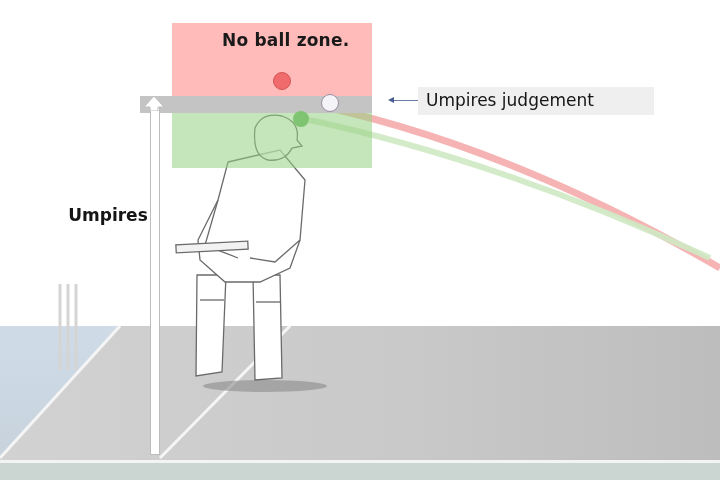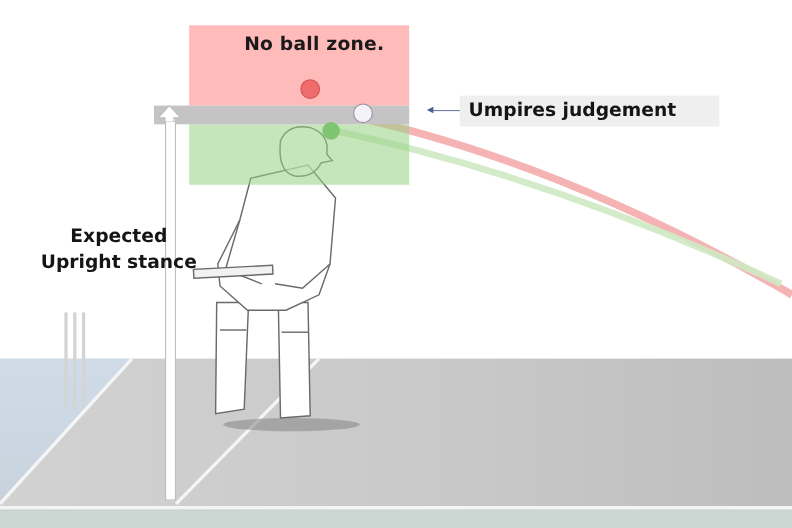--- a/index.html
+++ b/index.html
@@ -11,21 +11,21 @@
   .ground{left:0;top:463px;width:720px;height:17px;background:#cbd6d2;}
   .no-ball{left:172px;top:23px;width:200px;height:73px;background:rgba(255,140,140,0.6);}
   .judge-bar{left:140px;top:96px;width:232px;height:17px;background:#c4c4c4;}
   .green-zone{left:172px;top:113px;width:200px;height:55px;background:rgba(150,210,130,0.55);}
   .zone-text{left:222px;top:30px;font-weight:bold;font-size:17px;color:#1a1a1a;letter-spacing:0.2px;}
   .ball{border-radius:50%;}
   .ball-red{left:273px;top:72px;width:16px;height:16px;background:#f06b6b;border:1px solid #d35656;}
   .ball-white{left:321px;top:94px;width:16px;height:16px;background:#f4f4f8;border:1.5px solid #9a8da0;}
   .ball-green{left:293px;top:111px;width:16px;height:16px;background:#7fc470;}
   .label-box{left:418px;top:87px;width:236px;height:28px;background:#efefef;}
-  .label-text{left:426px;top:90px;font-weight:bold;font-size:17px;color:#151515;}
+  .label-text{left:426px;top:90px;font-weight:normal;font-size:17px;color:#151515;}
   .arrow-line{left:392px;top:100px;width:28px;height:1px;background:#6a7ea5;}
   .arrow-head{left:388px;top:97px;width:0;height:0;border-top:3px solid transparent;border-bottom:3px solid transparent;border-right:6px solid #4a5f92;}
   .stance-text{left:28px;top:203px;width:160px;text-align:center;font-weight:bold;font-size:17px;line-height:24px;color:#151515;}
   .height-pole{left:150px;top:106px;width:8px;height:348px;background:#ffffff;border:1px solid #bdbdbd;border-top:none;}
   .pole-head{left:143px;top:95px;}
   svg{position:absolute;left:0;top:0;}
 </style>
 </head>
 <body>
 
@@ -81,15 +81,14 @@
 <svg class="pole-head" width="22" height="16" style="left:143px;top:95px;">
   <path d="M11 1 L21 12 L15 12 L15 16 L7 16 L7 12 L1 12 Z" fill="#ffffff" stroke="#bdbdbd" stroke-width="1"></path>
 </svg>
 
 <div class="abs arrow-line"></div>
 <div class="abs arrow-head"></div>
 <div class="abs label-box"></div>
 <div class="abs label-text">Umpires judgement</div>
 
 <div class="abs stance-text">
-  <div>Expected</div>
-  <div>Upright stance</div>
+  <div>Umpires</div>
 </div>
 
 </body></html>

